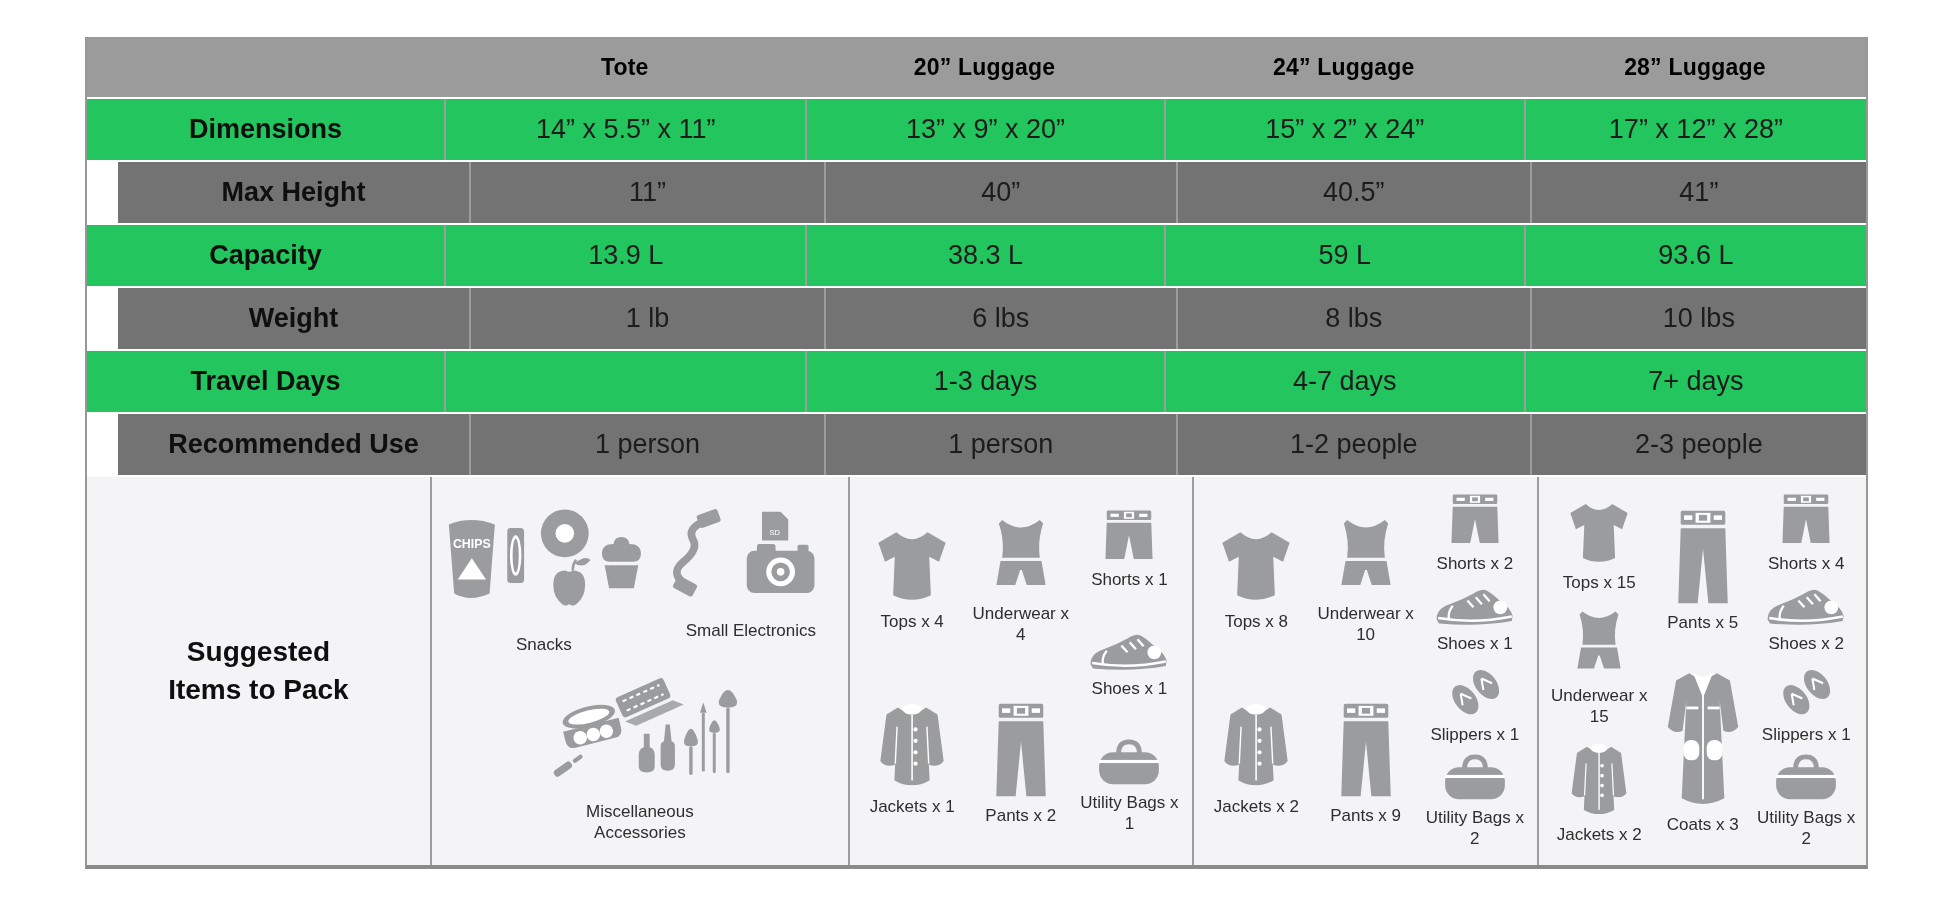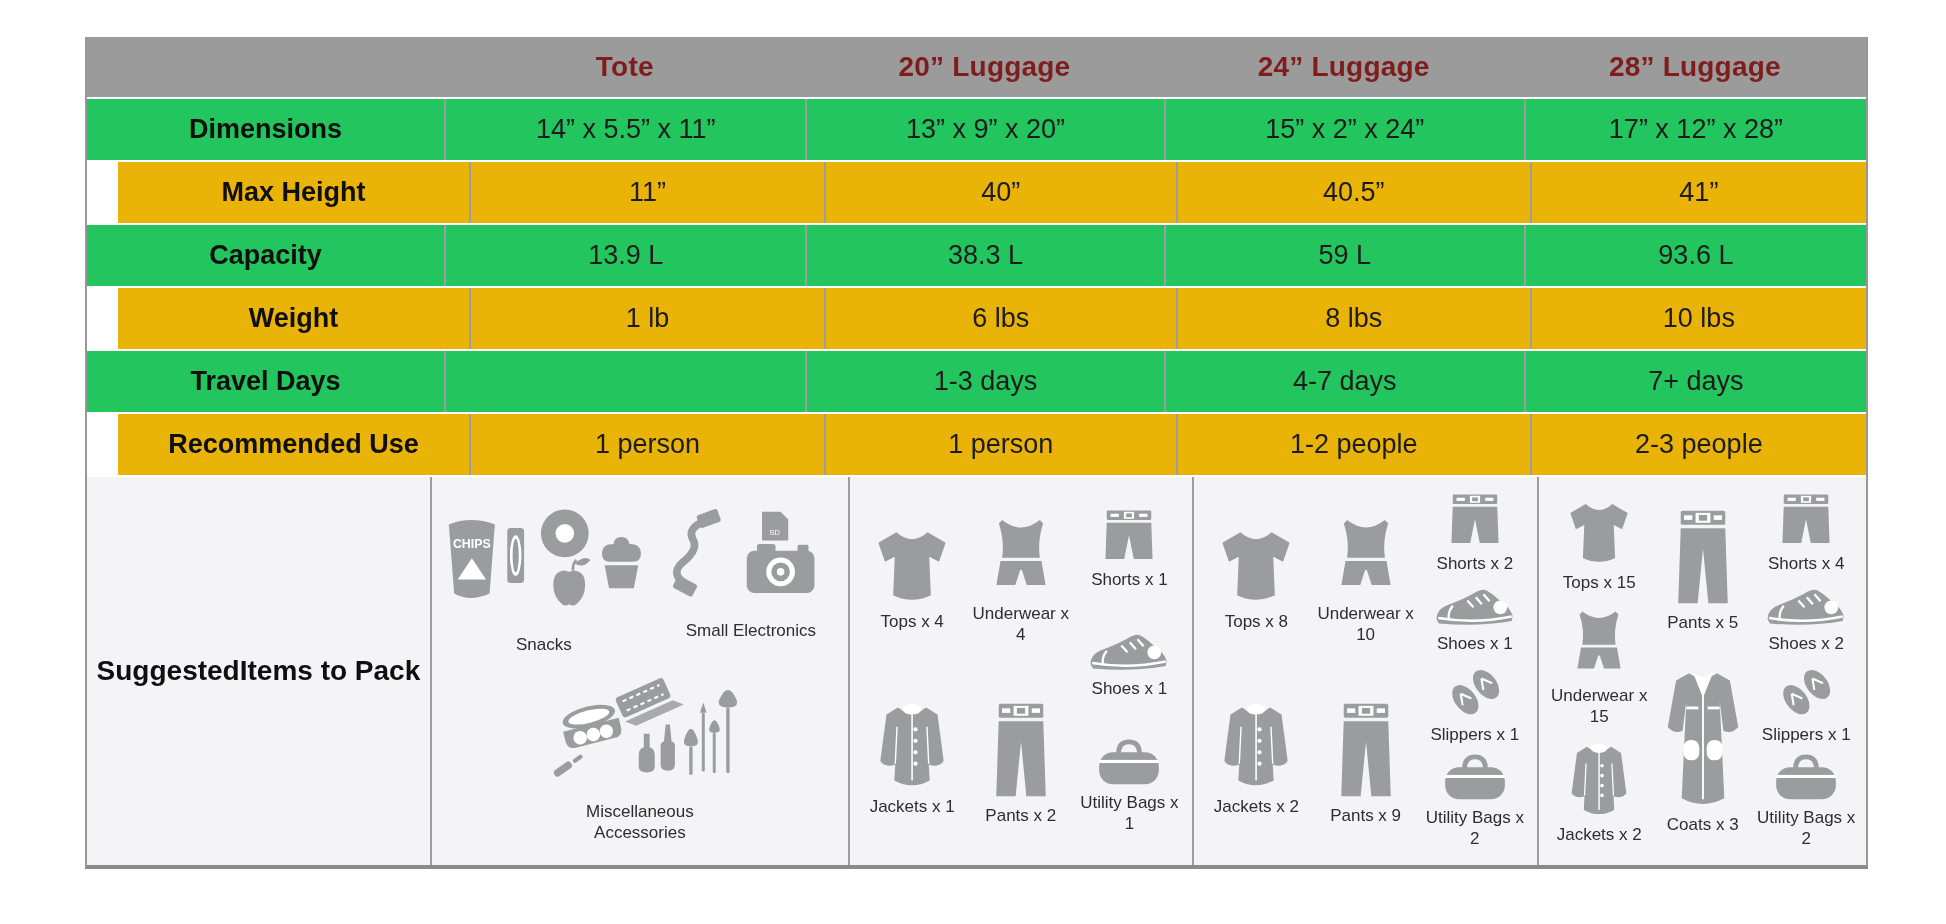--- a/index.html
+++ b/index.html
@@ -3,32 +3,32 @@
 <meta charset="utf-8">
 <style>
   html,body{margin:0;padding:0;background:#ffffff;}
   .page{width:1946px;height:924px;background:#fff;position:relative;overflow:hidden;
         font-family:"Liberation Sans", sans-serif;}
   .tbl{--cols:358fr 362fr 359fr 361fr 343fr;
        position:absolute;left:85px;top:37px;width:1783px;box-sizing:border-box;
        border-left:2px solid #979797;border-right:2px solid #979797;border-bottom:4px solid #8a8a8a;}
   .hrow{display:grid;grid-template-columns:var(--cols);height:60px;background:#9b9b9b;}
   .hcell{display:flex;align-items:center;justify-content:center;
-         font-size:28px;font-weight:700;color:#7f1d1d;letter-spacing:.2px;}
+         font-size:23px;font-weight:700;color:#000000;letter-spacing:.2px;}
   .row{display:grid;grid-template-columns:var(--cols);height:61px;border-top:2px solid #ffffff;}
   .row-light{background:#22c55e;}
-  .row-dark{background:#eab308;margin-left:31px;}
+  .row-dark{background:#737373;margin-left:31px;}
   .cell{display:flex;align-items:center;justify-content:center;font-size:27px;color:#1c1c1c;}
   .cell + .cell{border-left:2px solid #9d9d9d;}
   .rowlabel{font-weight:700;color:#0f0f0f;font-size:27px;}
   .packrow{display:grid;grid-template-columns:var(--cols);height:388px;
            border-top:2px solid #ffffff;background:#f4f4f6;}
   .packcell{border-left:2px solid #9d9d9d;display:flex;justify-content:space-around;
             align-items:stretch;padding:12px 8px;box-sizing:border-box;}
-  .packlabelcell{display:flex;flex-direction:row;align-items:center;justify-content:center;
+  .packlabelcell{display:flex;flex-direction:column;align-items:center;justify-content:center;
             font-size:28px;font-weight:700;color:#0f0f0f;line-height:1.35;}
   .pack-col{display:flex;flex-direction:column;justify-content:space-around;align-items:center;flex:1;}
   .pack-item{display:flex;flex-direction:column;align-items:center;}
   .pack-label,.tote-label{font-size:17px;color:#2e2e2e;text-align:center;margin-top:5px;line-height:1.25;}
   .ic svg{display:block;margin:0 auto;}
   [data-icon="top-icon"] svg{width:86px;height:82px}
   [data-icon="underwear-icon"] svg{width:82px;height:82px}
   [data-icon="shorts-icon"] svg{width:64px;height:56px}
   [data-icon="shoe-icon"] svg{width:86px;height:46px}
   [data-icon="jacket-icon"] svg{width:88px;height:88px}

